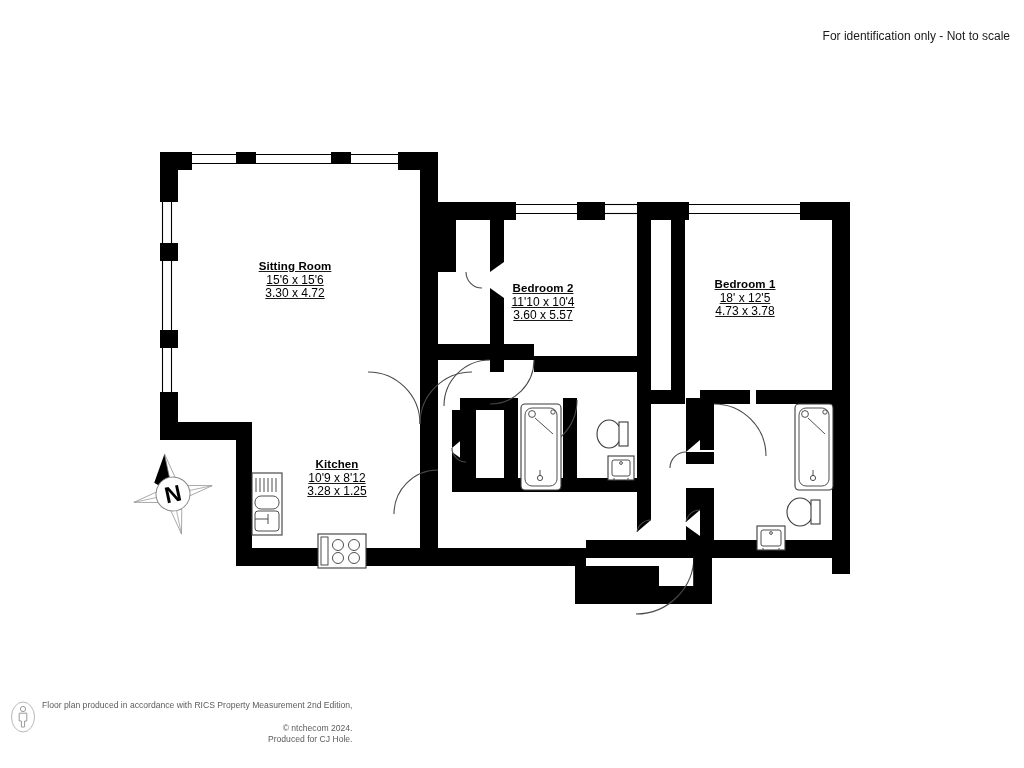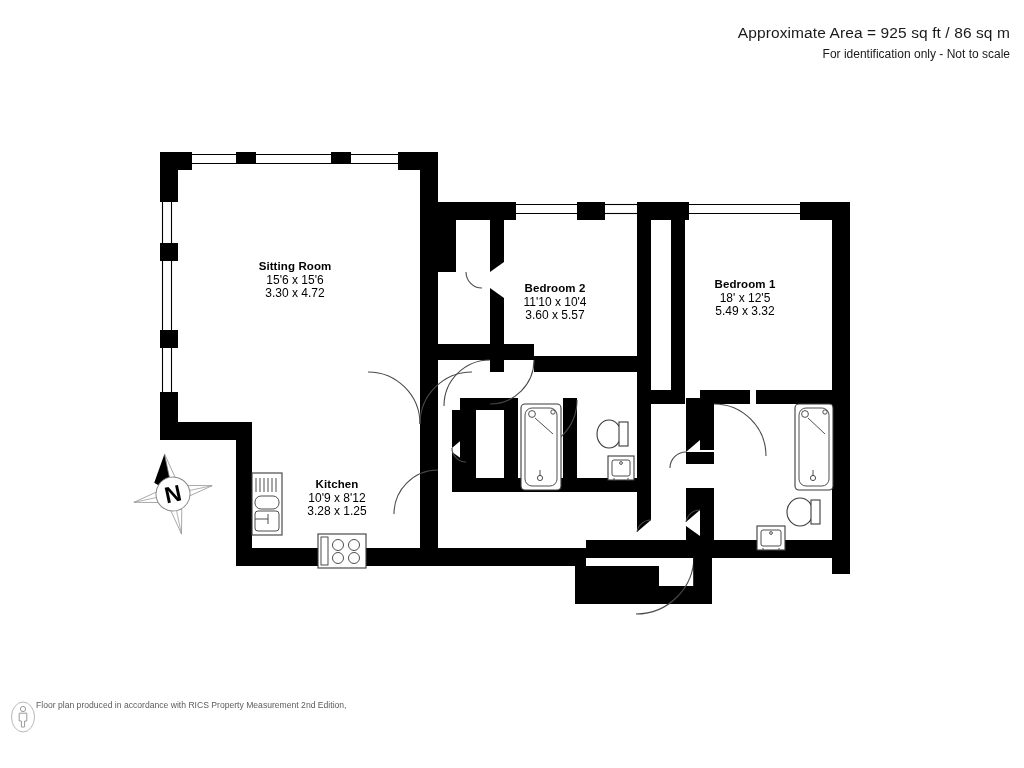--- a/index.html
+++ b/index.html
@@ -61,39 +61,40 @@
   .door-leaf{ fill: none; stroke: #000000; stroke-width: 1.6; }
   .fixture  { fill: #ffffff; stroke: #3b3b3b; stroke-width: 1.1; }
   .fixture-thin { fill: none; stroke: #3b3b3b; stroke-width: 0.9; }
 
   
   .room-label {
     position: absolute;
     text-align: center;
     line-height: 13.5px;
     white-space: nowrap;
+    text-decoration: underline;
   }
   .room-label .rl-name {
     display: block;
     font-size: 11.5px;
     font-weight: bold;
     color: #000000;
     letter-spacing: 0.1px;
   }
   .room-label .rl-imp,
   .room-label .rl-met {
     display: block;
     font-size: 12px;
     color: #000000;
   }
 
   #label-sitting-room { left: 232px; top: 260px; width: 126px; }
-  #label-bedroom-2    { left: 492px; top: 282px; width: 126px; }
+  #label-bedroom-2    { left: 480px; top: 282px; width: 126px; }
   #label-bedroom-1    { left: 682px; top: 278px; width: 126px; }
-  #label-kitchen      { left: 277px; top: 478px; width: 120px; }
+  #label-kitchen      { left: 277px; top: 458px; width: 120px; }
 
   
   #compass {
     position: absolute;
     left: 131px;
     top: 451px;
     width: 84px;
     height: 86px;
   }
 
@@ -106,38 +107,37 @@
     display: flex;
     align-items: flex-start;
   }
   #rics-mark {
     width: 26px;
     height: 34px;
     flex: 0 0 26px;
     margin-top: 2px;
   }
   #footer-lines {
-    margin-left: 0;
+    margin-left: 6px;
     padding-top: 2px;
     text-align: right;
   }
   #footer-lines span {
     display: block;
     font-size: 8.6px;
     line-height: 11.4px;
     color: #5c5c5c;
     white-space: pre;
   }
   .ref-gap { display: inline-block; width: 22px; }
 </style>
 </head>
 <body>
 
 <div id="header">
-  <span id="area-text">Approximate Area = 925 sq ft / 86 sq m</span>
   <span id="disclaimer-text">For identification only - Not to scale</span>
 </div>
 
 <div id="plan-stage">
   <svg id="floorplan-svg" width="1024" height="768" viewBox="0 0 1024 768">
 
     <g>
 
       <rect class="wall" x="160" y="152" width="32" height="18"></rect>
       <rect class="wall" x="236" y="152" width="20" height="12"></rect>
@@ -351,21 +351,21 @@
 
 <div id="label-bedroom-2" class="room-label">
   <span class="rl-name">Bedroom 2</span>
   <span class="rl-imp">11'10 x 10'4</span>
   <span class="rl-met">3.60 x 5.57</span>
 </div>
 
 <div id="label-bedroom-1" class="room-label">
   <span class="rl-name">Bedroom 1</span>
   <span class="rl-imp">18' x 12'5</span>
-  <span class="rl-met">5.49 x 3.32</span>
+  <span class="rl-met">4.73 x 3.78</span>
 </div>
 
 <div id="label-kitchen" class="room-label">
   <span class="rl-name">Kitchen</span>
   <span class="rl-imp">10'9 x 8'12</span>
   <span class="rl-met">3.28 x 1.25</span>
 </div>
 
 <div id="compass">
   <svg width="84" height="86" viewBox="0 0 84 86">
@@ -391,15 +391,16 @@
 </div>
 
 <div id="footer">
   <svg id="rics-mark" viewBox="0 0 26 34">
     <ellipse cx="13" cy="17" rx="11.5" ry="15" fill="none" stroke="#b8b8b8" stroke-width="1"></ellipse>
     <circle cx="13" cy="9" r="2.6" fill="none" stroke="#9a9a9a" stroke-width="1"></circle>
     <path d="M 9.2,13.2 L 16.8,13.2 L 16.8,21 L 14.6,21 L 14.6,27 L 11.4,27 L 11.4,21 L 9.2,21 Z" fill="none" stroke="#9a9a9a" stroke-width="1"></path>
   </svg>
   <div id="footer-lines">
     <span>Floor plan produced in accordance with RICS Property Measurement 2nd Edition,</span>
-    <span>  </span>
+    <span>  <span>© ntchecom 2024.</span></span>
+    <span><span>Produced for CJ Hole.</span>  <span class="ref-gap"></span></span>
   </div>
 </div>
 
 </body></html>

